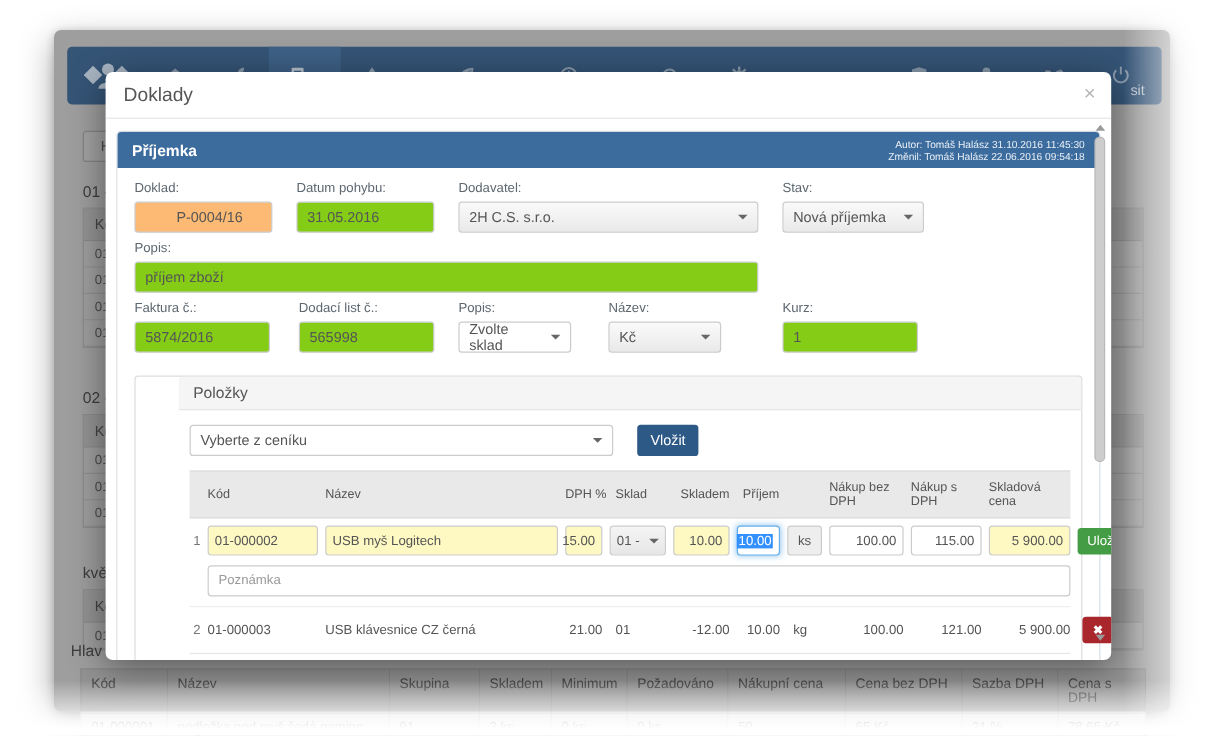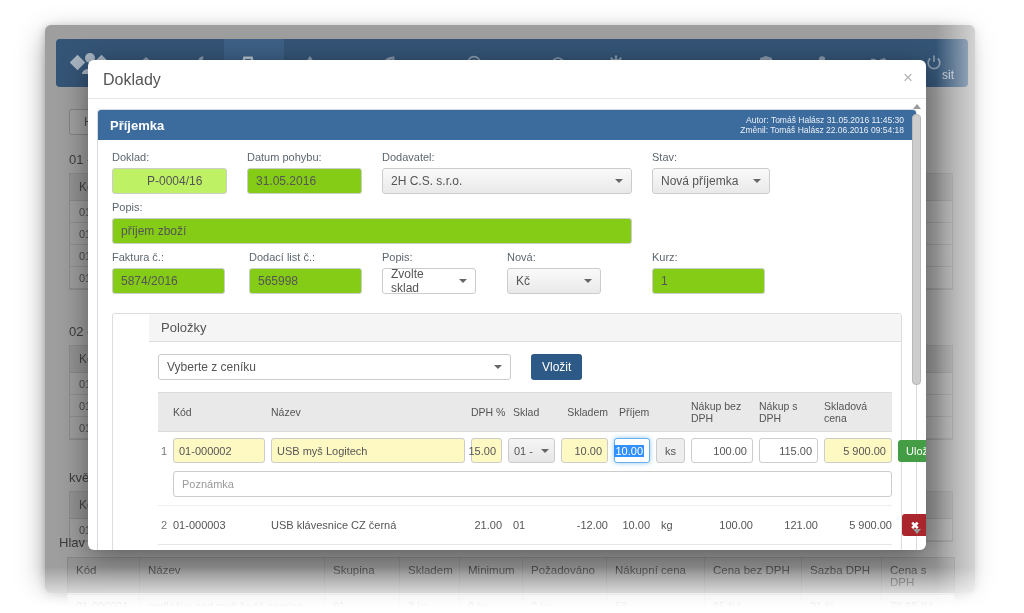--- a/index.html
+++ b/index.html
@@ -60,21 +60,21 @@
                      display:flex; justify-content:space-between; align-items:center; min-height:30px; }
   .panel-head-blue .ptitle { font-size:13px; font-weight:bold; }
   .author-box { text-align:right; font-size:8.5px; line-height:10.5px; color:#e9eff6; }
   .panel-body { background:#fff; padding:11px 14px 12px; border-radius:0 0 4px 4px; }
 
   .frow { position:relative; height:50px; }
   .fgroup { position:absolute; top:0; }
   .flabel { display:block; font-size:11px; color:#5d6770; margin-bottom:5px; }
   .input { height:26px; border:1px solid #ccc; border-radius:3px; font-size:12px; color:#555;
            padding:0 8px; background:#84cc16; display:flex; align-items:center; width:100%; }
-  .input.disabled { background:#bef264;padding-left:34px; }
+  .input.disabled { background:#fdba74;padding-left:34px; }
   .sel { justify-content:space-between; background:linear-gradient(#fafafa,#e9e9e9);text-align:right; }
   .sel-white { justify-content:space-between; background:#fff; }
   .caret-down { width:0; height:0; border-left:4px solid transparent; border-right:4px solid transparent;
                 border-top:4px solid #666; flex:none; margin-left:6px; }
 
   .items-panel { border:1px solid #ddd; border-radius:3px; margin-top:12px;padding-left:36px; }
   .items-head { background:#f5f5f5; border-bottom:1px solid #ddd; padding:6px 12px; font-size:13px; color:#555; border-radius:3px 3px 0 0; }
   .items-body { padding:12px 9px 10px; }
   .picker-row { display:flex; align-items:center; }
   .picker { width:353px; }
@@ -292,21 +292,21 @@
       <div class="modal-header">
         <div class="modal-title">Doklady</div>
         <span class="modal-close">×</span>
       </div>
       <div class="modal-body">
 
         <div class="panel">
           <div class="panel-head-blue">
             <span class="ptitle">Příjemka</span>
             <span class="author-box">
-              <span>Autor: Tomáš Halász 31.05.2016 11:45:30</span><br>
+              <span>Autor: Tomáš Halász 31.10.2016 11:45:30</span><br>
               <span>Změnil: Tomáš Halász 22.06.2016 09:54:18</span>
             </span>
           </div>
           <div class="panel-body">
 
             <div class="frow">
               <div class="fgroup" style="left:0;width:115px">
                 <label class="flabel">Doklad:</label>
                 <div class="input disabled">P-0004/16</div>
               </div>
@@ -347,21 +347,21 @@
                 <div class="input">565998</div>
               </div>
               <div class="fgroup" style="left:270px;width:94px">
                 <label class="flabel">Popis:</label>
                 <div class="input sel-white">
                   <span>Zvolte sklad</span>
                   <span class="caret-down"></span>
                 </div>
               </div>
               <div class="fgroup" style="left:395px;width:94px">
-                <label class="flabel">Nová:</label>
+                <label class="flabel">Název:</label>
                 <div class="input sel">
                   <span>Kč</span>
                   <span class="caret-down"></span>
                 </div>
               </div>
               <div class="fgroup" style="left:540px;width:113px">
                 <label class="flabel">Kurz:</label>
                 <div class="input">1</div>
               </div>
             </div>

